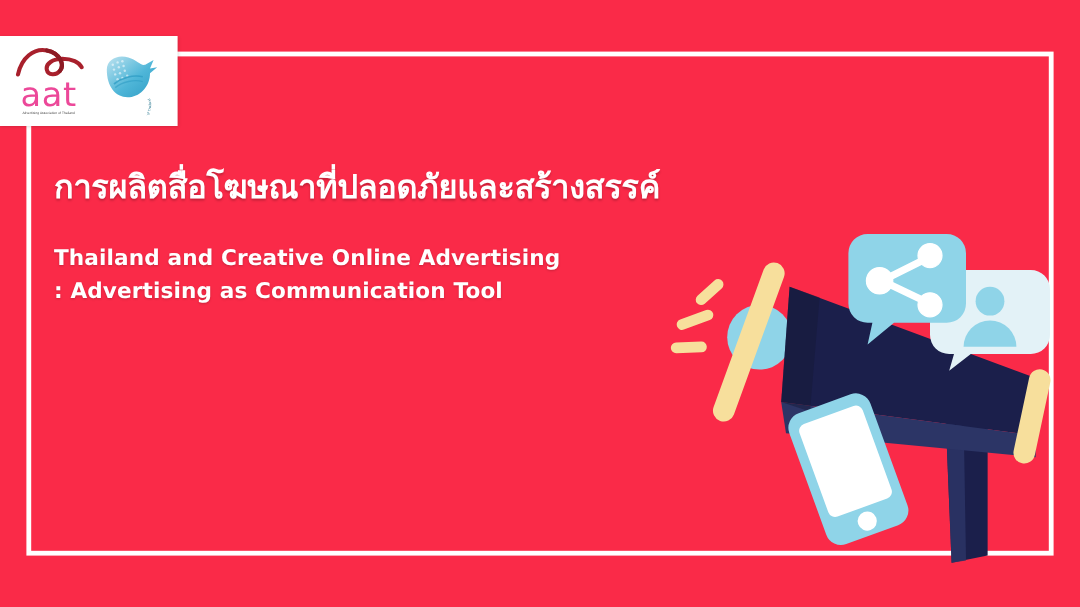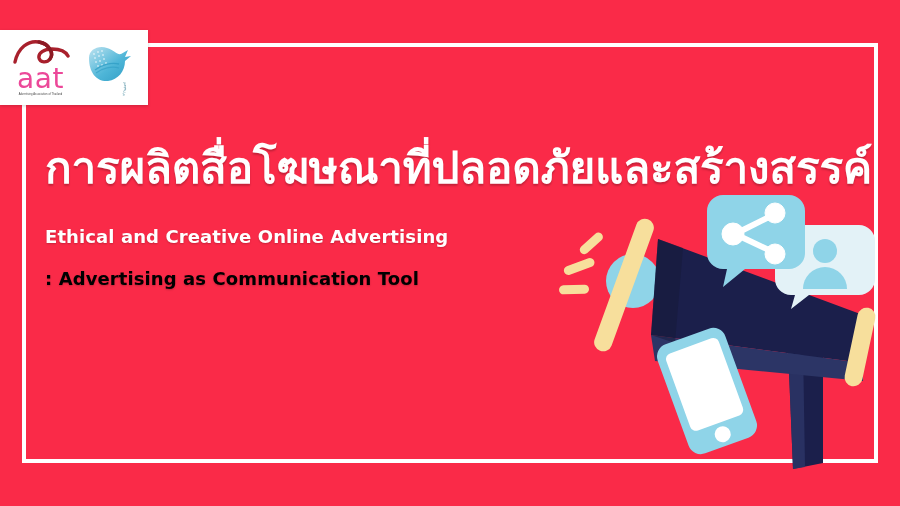--- a/index.html
+++ b/index.html
@@ -74,40 +74,40 @@
   
   #text-block {
     position: absolute;
     left: 45px;
     top: 140px;
     width: 640px;
   }
   .thai-line {
     font-family: "DejaVu Sans", "Liberation Sans", sans-serif;
     font-weight: bold;
-    font-size: 44px;
+    font-size: 27px;
     line-height: 1.25;
     letter-spacing: -0.2px;
     white-space: nowrap;
     text-shadow: 0 2px 2px rgba(0,0,0,0.22);
   }
   .thai-line.primary { color: #FFFFFF; }
   .thai-line.secondary { color: #F7DFA8; margin-top: 4px; }
 
   .eng-line {
     font-family: "DejaVu Sans", "Liberation Sans", sans-serif;
     font-weight: bold;
     font-size: 18px;
     line-height: 1.3;
     letter-spacing: 0.1px;
     white-space: nowrap;
     text-shadow: 0 1px 2px rgba(0,0,0,0.20);
   }
   .eng-line.primary { color: #FFFFFF; margin-top: 30px; }
-  .eng-line.secondary { color: #000000; margin-top: 19px; }
+  .eng-line.secondary { color: #ffffff; margin-top: 4px; }
 
   
   #illustration {
     position: absolute;
     left: 555px;
     top: 185px;
     width: 340px;
     height: 290px;
   }
 </style>
@@ -161,21 +161,21 @@
       <path d="M15 33 C21 28, 31 26, 38 28" fill="none" stroke="#2E9CC4" stroke-width="1.2" opacity="0.6"></path>
 
       <text font-size="3" fill="#2E7A92" font-family="Liberation Sans, sans-serif">
         <textPath href="#ringpath" startOffset="12%">Advertising Association of Thailand</textPath>
       </text>
     </svg>
   </div>
 
   <div id="text-block">
     <div class="thai-line primary">การผลิตสื่อโฆษณาที่ปลอดภัยและสร้างสรรค์</div>
-    <div class="eng-line primary">Ethical and Creative Online Advertising</div>
+    <div class="eng-line primary">Thailand and Creative Online Advertising</div>
     <div class="eng-line secondary">: Advertising as Communication Tool</div>
   </div>
 
   <div id="illustration">
     <svg width="340" height="290" viewBox="0 0 340 290">
 
       <g>
         <rect x="22" y="54" width="28" height="9" rx="4.5" fill="#F7DF9C" transform="rotate(-42 36 58)"></rect>
         <rect x="8" y="77" width="32" height="9" rx="4.5" fill="#F7DF9C" transform="rotate(-20 24 81)"></rect>
         <rect x="4" y="100" width="30" height="9" rx="4.5" fill="#F7DF9C" transform="rotate(-2 19 104)"></rect>

